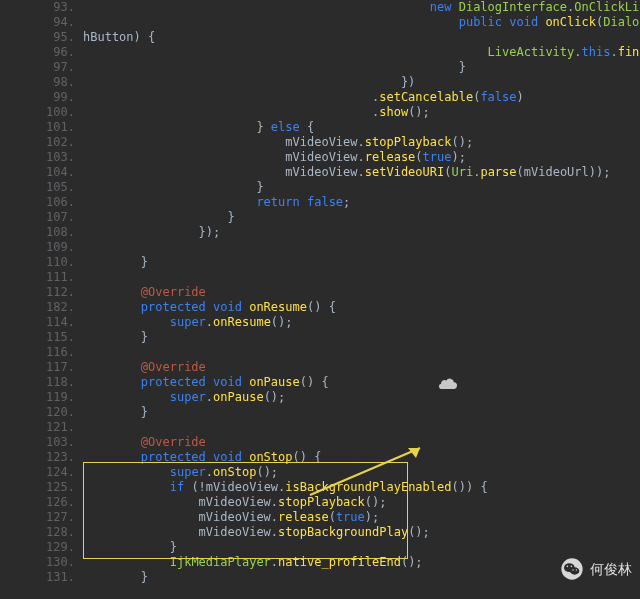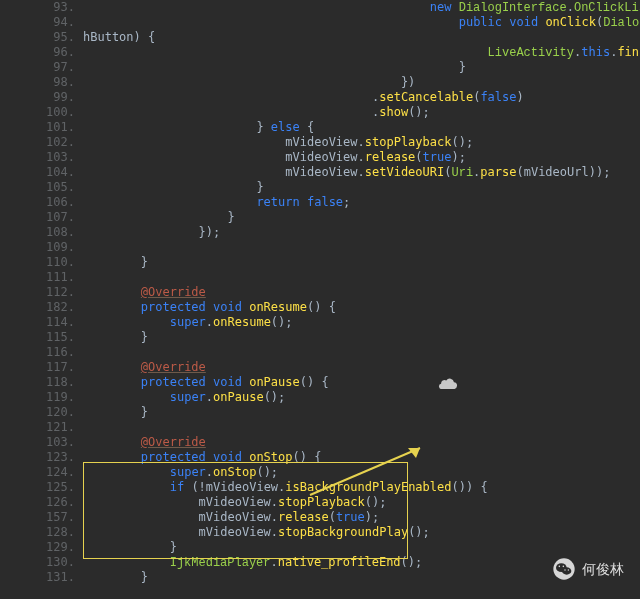--- a/index.html
+++ b/index.html
@@ -25,35 +25,35 @@
     margin-left: 44px;
   }
   .gutter div { height: 15px; }
   .code {
     flex: 1;
     white-space: pre;
     padding-left: 2px;
   }
   .code div { height: 15px; }
   .kw { color: #3b82f6; }
-  .type { color: #9ad14b; font-family: Liberation Mono, monospace; }
+  .type { color: #9ad14b; }
   .fn { color: #fde047; }
   .ann { color: #bb5a47; }
-  .ovr { text-decoration: underline; text-decoration-color: #6e5a4a; }
+  .ovr { text-decoration-color: #6e5a4a; }
   .arrow {
     position: absolute;
     left: 300px;
     top: 440px;
     width: 140px;
     height: 60px;
     pointer-events: none;
   }
   .watermark {
     position: absolute;
-    right: 16px;
+    right: 8px;
     bottom: 18px;
     display: flex;
     align-items: center;
     gap: 6px;
     color: #ffffff;
     font-family: sans-serif;
     font-size: 14px;
     opacity: 0.85;
   }
   .wechat-icon { width: 24px; height: 24px; }
@@ -107,21 +107,21 @@
       <div>117.</div>
       <div>118.</div>
       <div>119.</div>
       <div>120.</div>
       <div>121.</div>
       <div>103.</div>
       <div>123.</div>
       <div>124.</div>
       <div>125.</div>
       <div>126.</div>
-      <div>157.</div>
+      <div>127.</div>
       <div>128.</div>
       <div>129.</div>
       <div>130.</div>
       <div>131.</div>
     </div>
   <div class="code" id="code"><div>                                                <span class="kw">new </span><span class="type">DialogInterface</span>.<span class="type">OnClickListener</span>() {</div><div>                                                    <span class="kw">public void </span><span class="fn">onClick</span>(<span class="type">DialogInterface </span>, </div><div>hButton) {</div><div>                                                        <span class="type">LiveActivity</span>.<span class="kw">this</span>.<span class="fn">finish</span>();</div><div>                                                    }</div><div>                                            })</div><div>                                        .<span class="fn">setCancelable</span>(<span class="kw">false</span>)</div><div>                                        .<span class="fn">show</span>();</div><div>                        } <span class="kw">else </span>{</div><div>                            mVideoView.<span class="fn">stopPlayback</span>();</div><div>                            mVideoView.<span class="fn">release</span>(<span class="kw">true</span>);</div><div>                            mVideoView.<span class="fn">setVideoURI</span>(<span class="type">Uri</span>.<span class="fn">parse</span>(mVideoUrl));</div><div>                        }</div><div>                        <span class="kw">return false</span>;</div><div>                    }</div><div>                });</div><div></div><div>        }</div><div></div><div>        <span class="ann ovr">@Override</span></div><div>        <span class="kw">protected void </span><span class="fn">onResume</span>() {</div><div>            <span class="kw">super</span>.<span class="fn">onResume</span>();</div><div>        }</div><div></div><div>        <span class="ann ovr">@Override</span></div><div>        <span class="kw">protected void </span><span class="fn">onPause</span>() {</div><div>            <span class="kw">super</span>.<span class="fn">onPause</span>();</div><div>        }</div><div></div><div>        <span class="ann ovr">@Override</span></div><div>        <span class="kw">protected void </span><span class="fn">onStop</span>() {</div><div>            <span class="kw">super</span>.<span class="fn">onStop</span>();</div><div>            <span class="kw">if </span>(!mVideoView.<span class="fn">isBackgroundPlayEnabled</span>()) {</div><div>                mVideoView.<span class="fn">stopPlayback</span>();</div><div>                mVideoView.<span class="fn">release</span>(<span class="kw">true</span>);</div><div>                mVideoView.<span class="fn">stopBackgroundPlay</span>();</div><div>            }</div><div>            <span class="type">IjkMediaPlayer</span>.<span class="fn">native_profileEnd</span>();</div><div>        }</div><div></div></div>
 </div>
 
 <div id="hl"></div>
 

